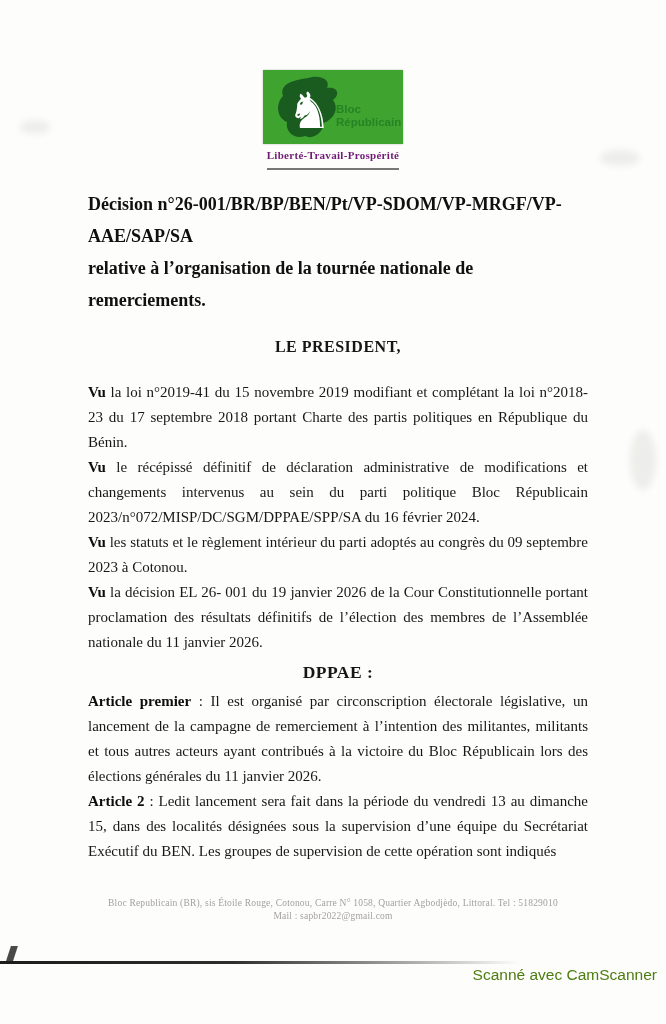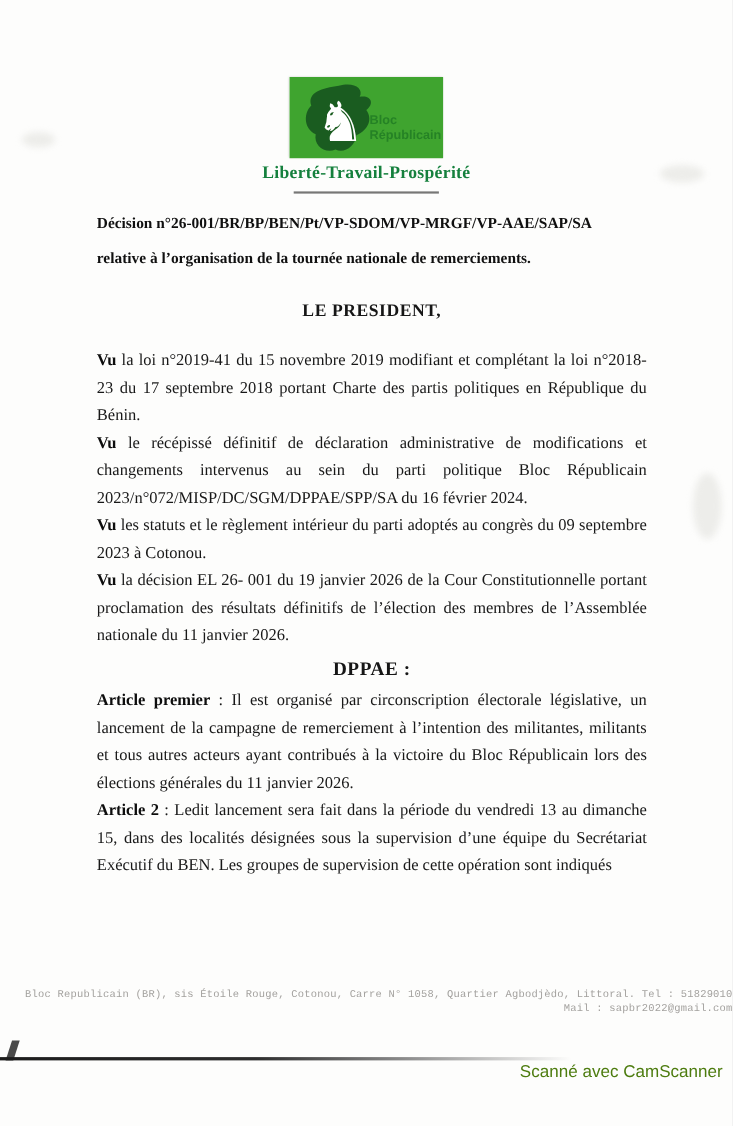--- a/index.html
+++ b/index.html
@@ -16,38 +16,38 @@
   .logo-wrap{
     position:absolute;
     top:70px;left:0;right:0;
     display:flex;flex-direction:column;align-items:center;
   }
   .logo-box{display:block;box-shadow:0 0 2px rgba(0,0,0,.25);}
   .motto{
     margin-top:5px;
     font-family:"Liberation Serif", serif;
     font-weight:bold;
-    font-size:16px;
+    font-size:11px;
     letter-spacing:.3px;
-    color:#15803d;
+    color:#701a75;
   }
   .motto-rule{
     margin-top:7px;
     width:132px;height:0;
     border-top:2px solid #4a4a4a;
     opacity:.75;
   }
   
   .doc-body{
     position:absolute;
     top:188px;left:88px;right:78px;
   }
   .doc-title{
     font-weight:bold;
-    font-size:14px;
+    font-size:18px;
     line-height:32px;
     color:#101010;
   }
   .president{
     text-align:center;
     font-weight:bold;
     font-size:16px;
     letter-spacing:.5px;
     margin-top:22px;
     margin-bottom:24px;
@@ -64,22 +64,22 @@
     text-align:center;
     font-weight:bold;
     font-size:17.5px;
     letter-spacing:.5px;
     margin:7px 0 6px 0;
   }
   
   .paper-footer{
     position:absolute;
     top:897px;left:0;right:0;
-    text-align:right;
-    font-family:Liberation Mono, monospace;
+    text-align:center;
+    font-family:Liberation Serif, serif;
     font-size:9.5px;
     line-height:13px;
     color:#a3a19e;
     letter-spacing:.2px;
   }
   .scan-edge{
     position:absolute;
     top:961px;left:0;
     width:100%;height:3px;
     background:linear-gradient(to right,#1c1c1c 0%,#2e2e2e 35%,#8a8a8a 55%,rgba(0,0,0,0) 78%);

